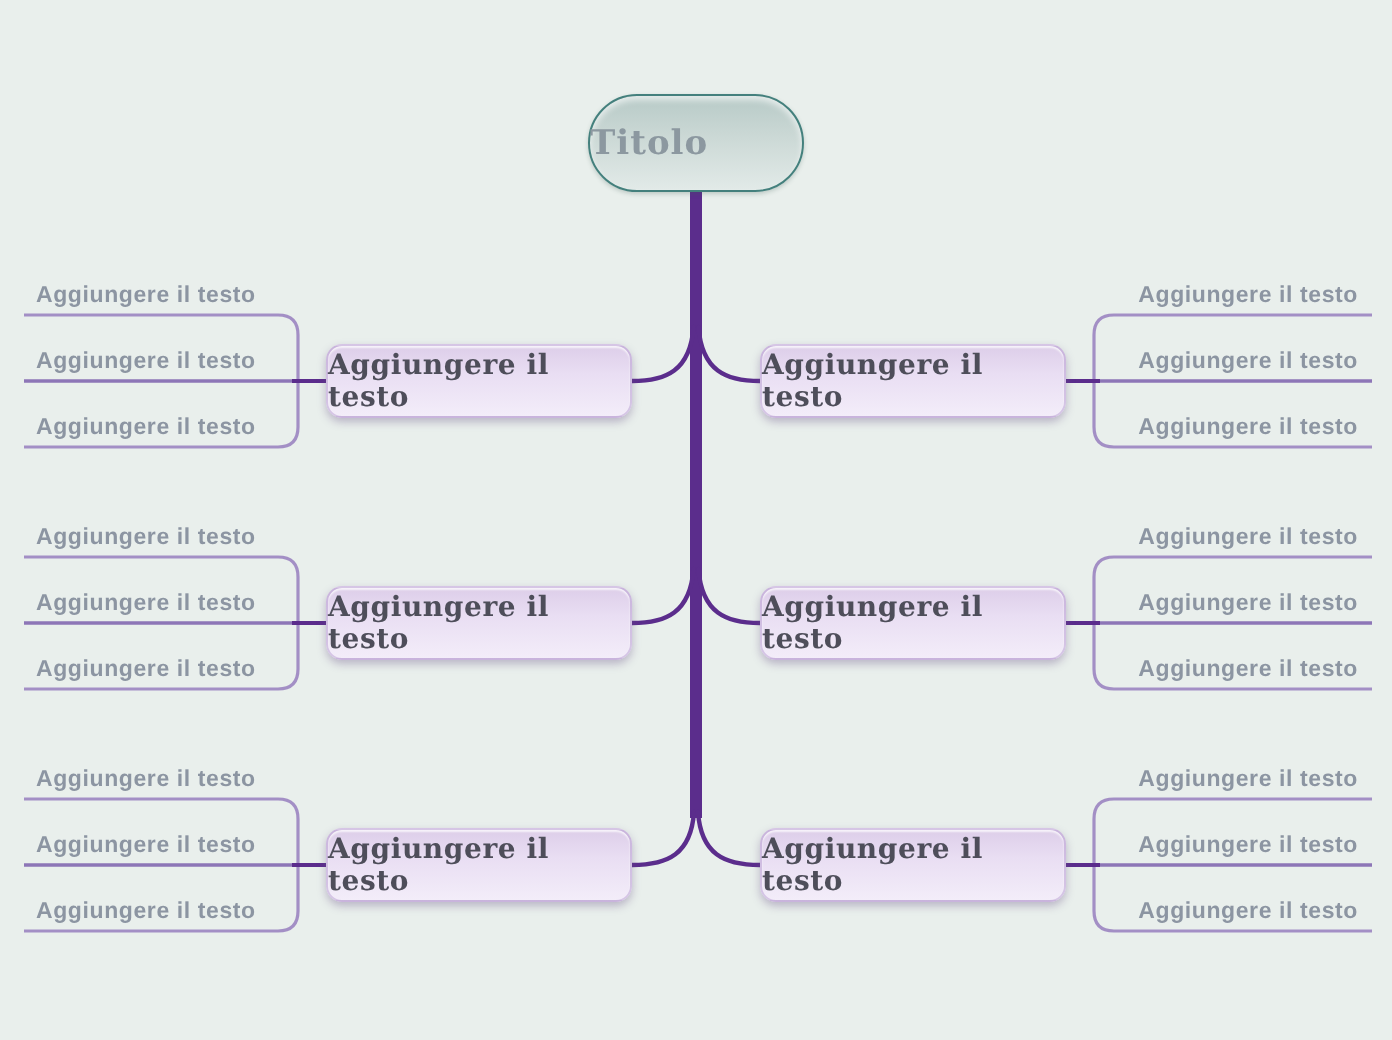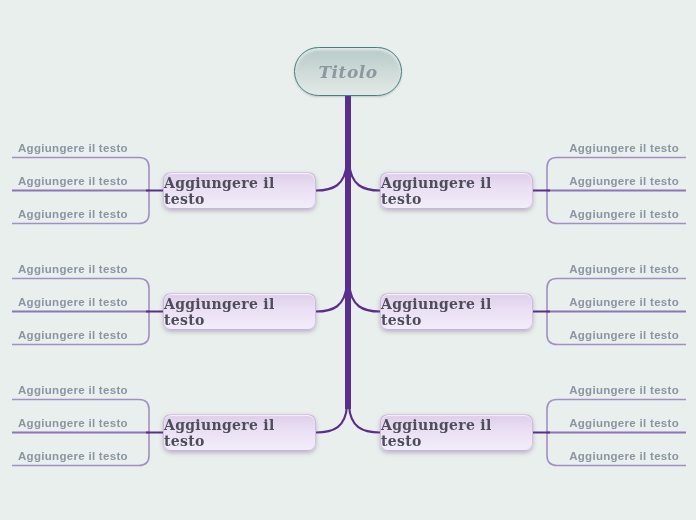--- a/index.html
+++ b/index.html
@@ -9,21 +9,21 @@
     position:relative;width:696px;height:520px;overflow:hidden;
     background:#e9efec;
   }
   svg.connectors{position:absolute;left:0;top:0;pointer-events:none;}
 
   .root-node{
     position:absolute;left:294px;top:47px;width:108px;height:49px;
     border-radius:25px;border:1.5px solid #44807d;box-sizing:border-box;
     background:linear-gradient(180deg,#b7cac7 0%,#ccd9d6 45%,#e2eae8 100%);
     box-shadow:inset 0 2px 3px rgba(255,255,255,.65), 0 1px 2px rgba(60,90,85,.25);
-    display:flex;align-items:center;justify-content:center;font-style:italic;
+    display:flex;align-items:center;justify-content:flex-start;
   }
   .root-node .root-label{
     font-family:"DejaVu Serif",serif;font-weight:bold;font-size:17px;
     color:#8c98a0;letter-spacing:.5px;
   }
 
   .topic-box{
     position:absolute;width:153px;height:37px;border-radius:8px;box-sizing:border-box;
     border:1px solid rgba(170,140,200,.40);
     background:linear-gradient(180deg,#ddcee9 0%,#e9def3 40%,#f3edf9 100%);

